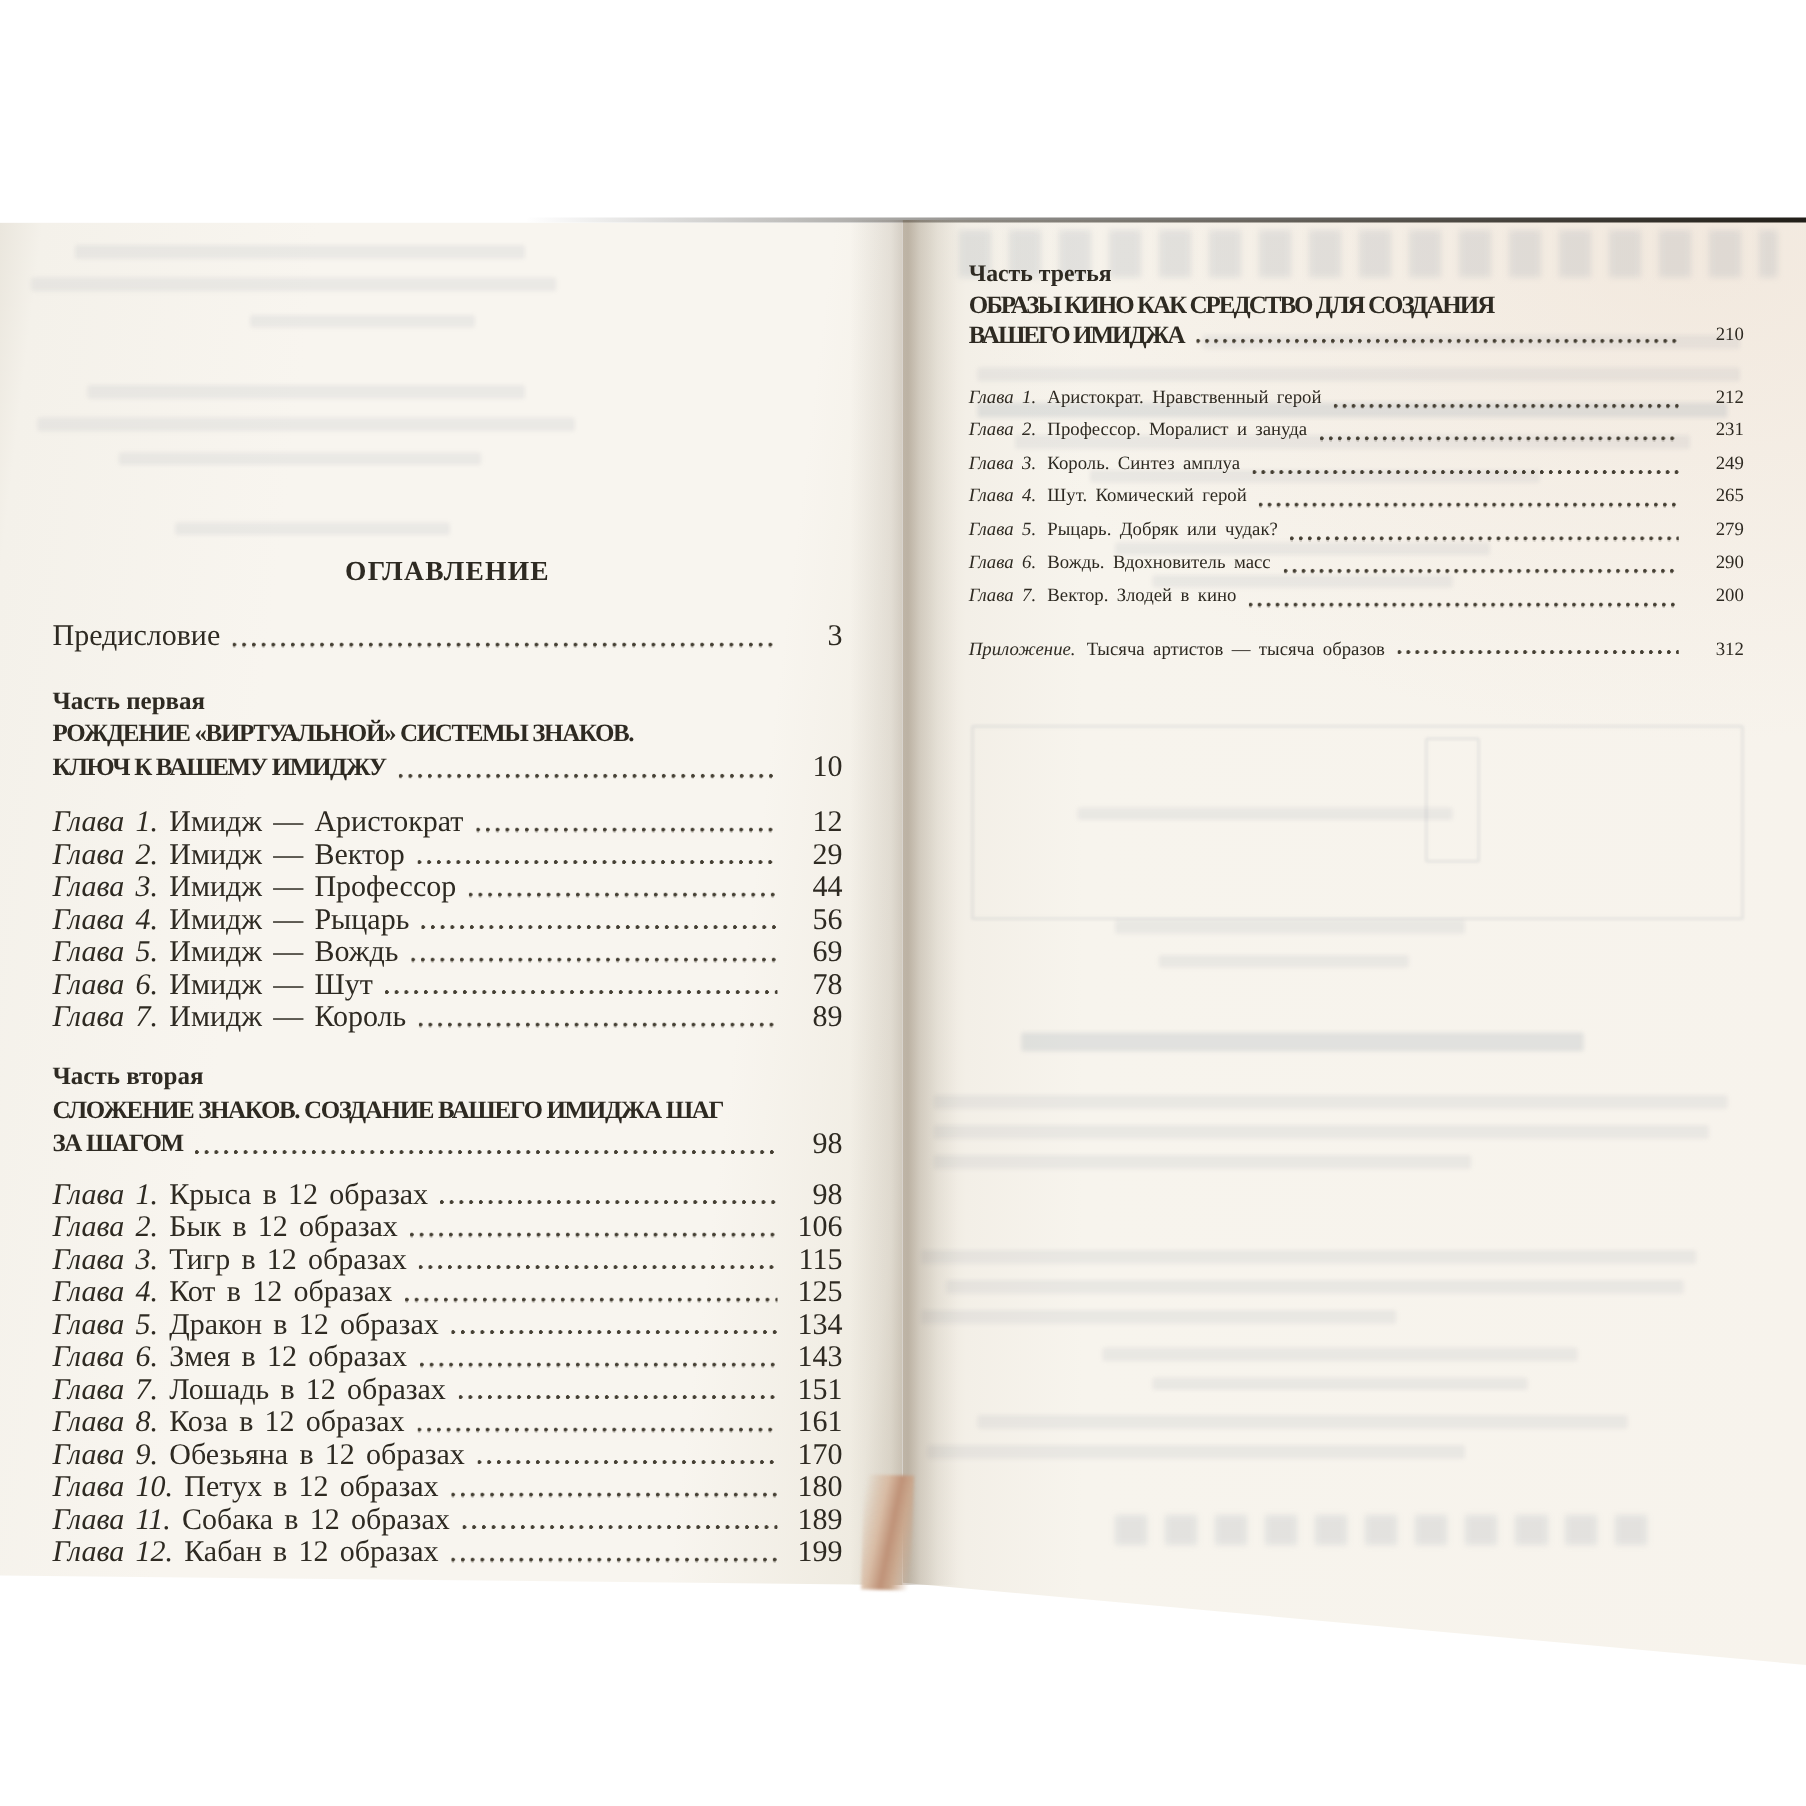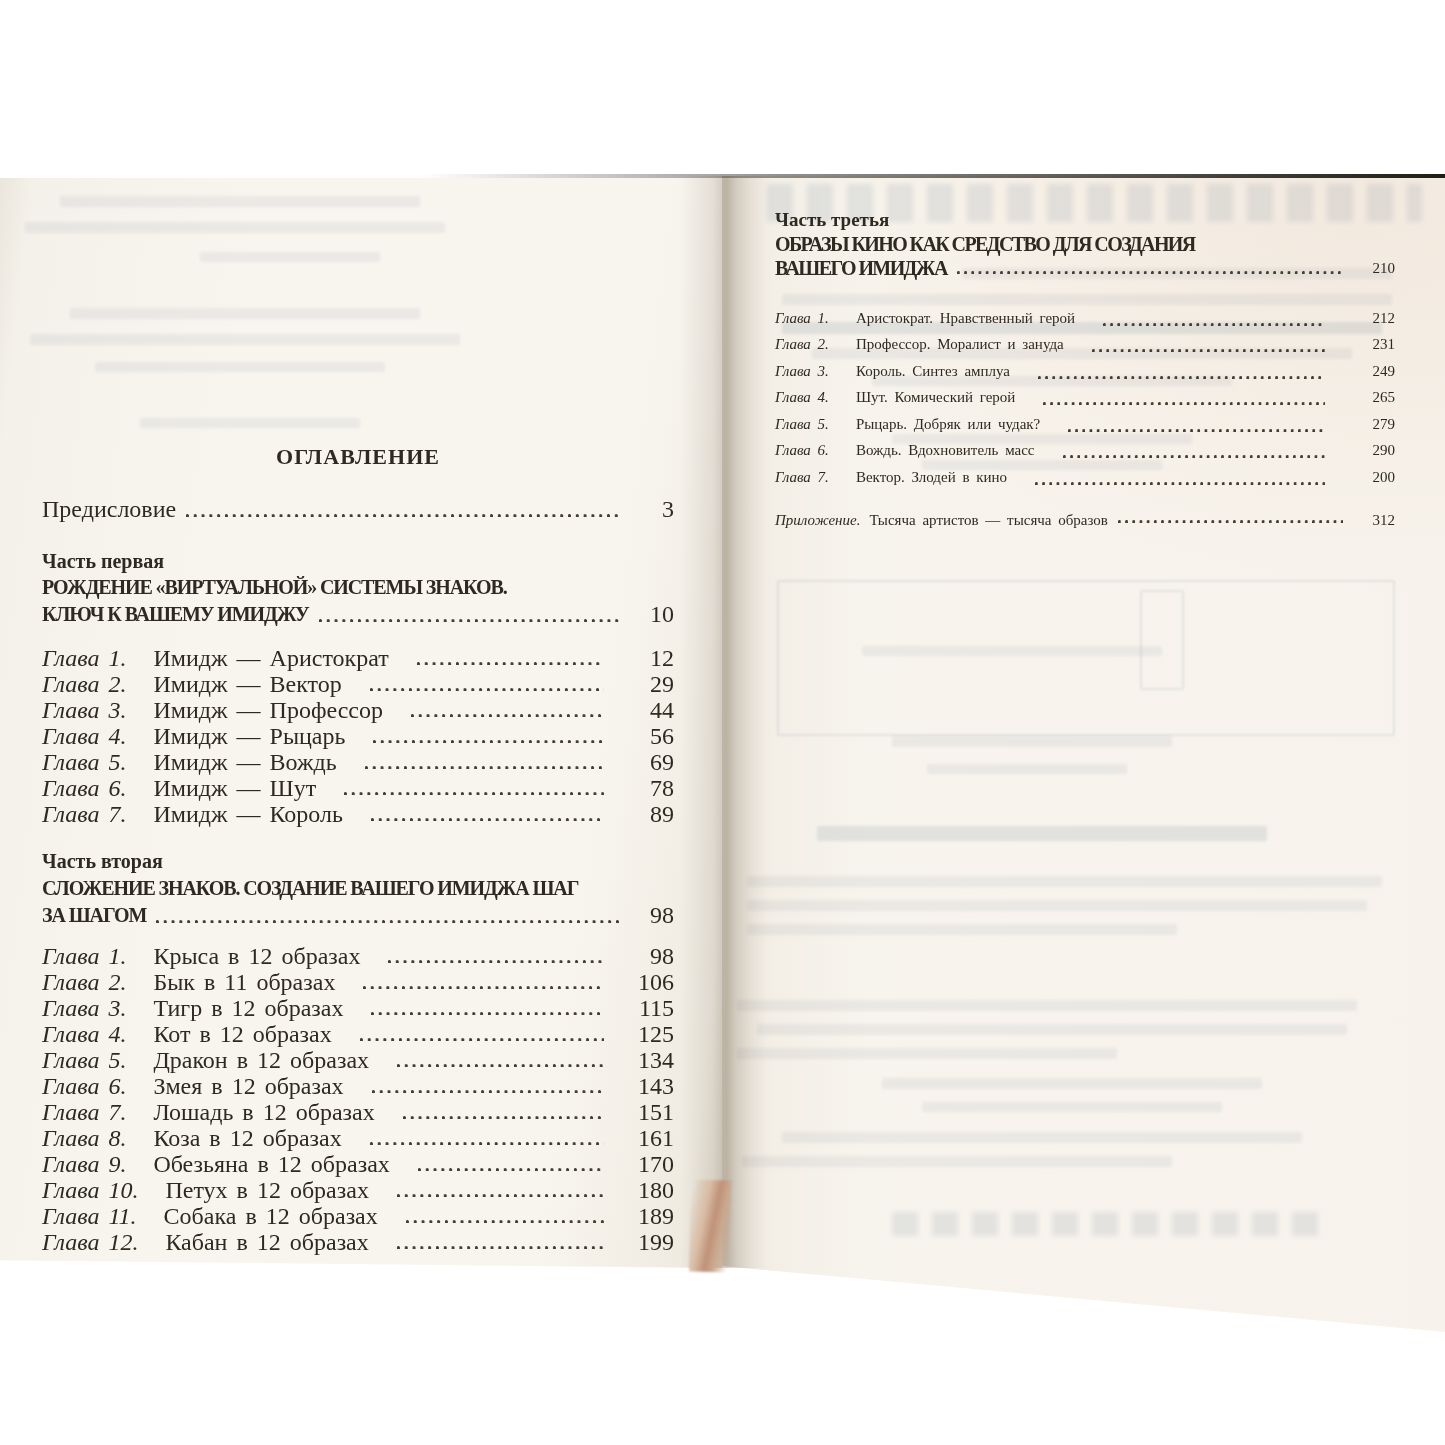--- a/index.html
+++ b/index.html
@@ -53,21 +53,21 @@
   .page-right .entry{font-size:15px;}
   .lbl{font-style:italic;}
   .ttl{margin-left:9px;}
   .pg{min-width:46px;text-align:right;}
   .dots{
     flex:1 1 auto;height:4px;align-self:flex-end;margin:0 6px 5px 10px;
     background-image:radial-gradient(circle at 1.4px 1.7px,#453f33 1.35px,rgba(0,0,0,0) 1.75px);
     background-size:7.8px 4px;background-repeat:repeat-x;background-position:0 0;
   }
   .page-right .dots{background-size:7.2px 4px;}
-  .list .row{height:26px;gap:18px;}
+  .list .row{height:26px;}
   .page-right .list .row{height:26.5px;}
 
   
   .g,.gb,.gl{position:absolute;pointer-events:none;border-radius:2px;}
   .g{background:rgba(114,131,152,.10);filter:blur(1.6px);}
   .g.s{background:rgba(114,131,152,.16);filter:blur(1.8px);}
   .gb{border:2px solid rgba(114,131,152,.14);filter:blur(1.2px);}
   .gl{background:repeating-linear-gradient(90deg,rgba(114,131,152,.15) 0 26px,rgba(114,131,152,0) 26px 40px);filter:blur(2.5px);}
 </style>
 </head>
@@ -156,21 +156,21 @@
 
     <div class="pl-block list" style="top:765px">
       <div class="row entry">
           <span class="lbl">Глава 1.</span>
           <span class="ttl">Крыса в 12 образах</span>
           <span class="dots"></span>
           <span class="pg">98</span>
         </div>
       <div class="row entry">
           <span class="lbl">Глава 2.</span>
-          <span class="ttl">Бык в 11 образах</span>
+          <span class="ttl">Бык в 12 образах</span>
           <span class="dots"></span>
           <span class="pg">106</span>
         </div>
       <div class="row entry">
           <span class="lbl">Глава 3.</span>
           <span class="ttl">Тигр в 12 образах</span>
           <span class="dots"></span>
           <span class="pg">115</span>
         </div>
       <div class="row entry">

